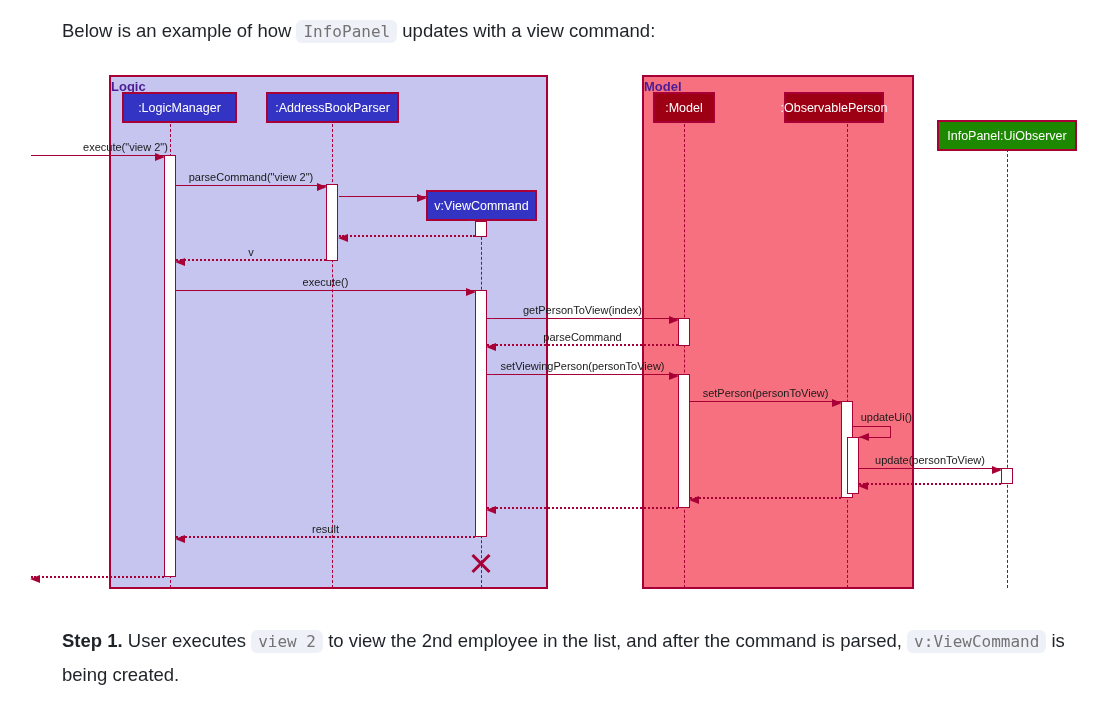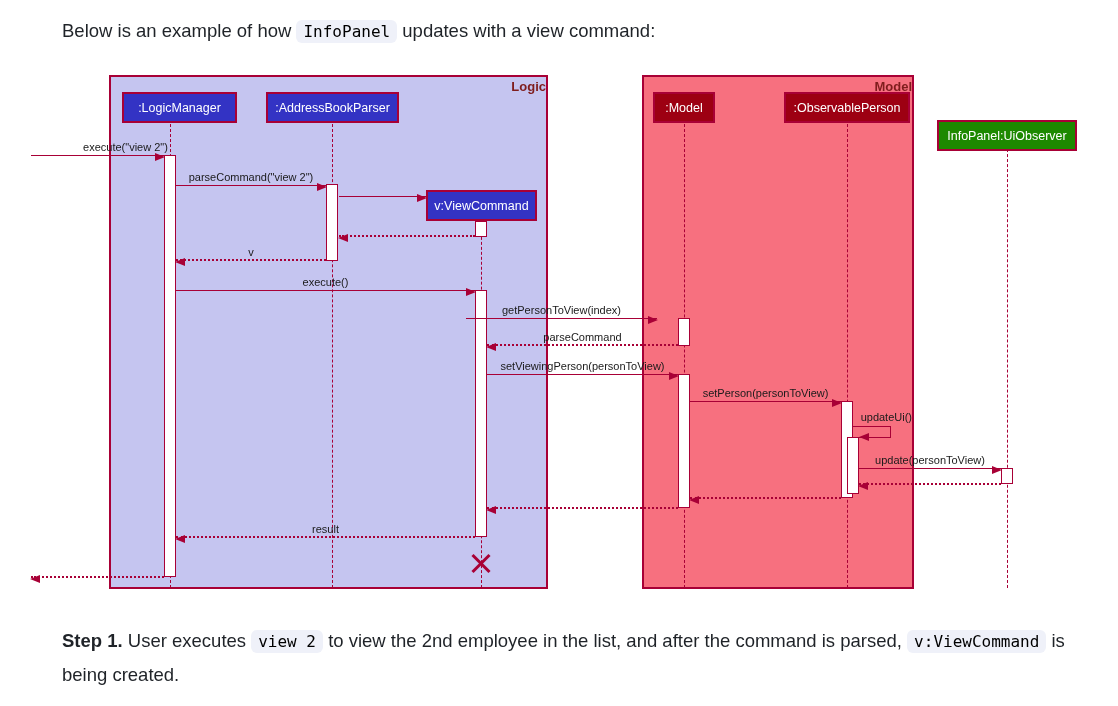--- a/index.html
+++ b/index.html
@@ -15,27 +15,27 @@
     --c-code-chip-bg:#EFF1F9;
   }
   *{box-sizing:border-box;margin:0;padding:0;}
   body{background:#ffffff;font-family:"Liberation Sans",sans-serif;color:var(--c-text);}
   .page{position:relative;width:1118px;height:706px;background:#fff;overflow:hidden;}
 
   
   .intro{position:absolute;left:62px;top:16px;font-size:18.5px;line-height:30px;white-space:nowrap;}
   .stepp{position:absolute;left:62px;top:624px;width:1014px;font-size:18.5px;line-height:33px;}
   .chip{font-family:"DejaVu Sans Mono","Liberation Mono",monospace;font-size:16px;background:var(--c-code-chip-bg);
-        border-radius:6px;padding:2px 7px;color:#000000;}
+        border-radius:6px;padding:2px 7px;color:#737373;}
   .bold{font-weight:bold;}
 
   
   .diagram{position:absolute;left:0;top:0;width:1118px;height:620px;}
   .frame{position:absolute;top:75px;height:514px;border:2px solid var(--c-arrow);}
-  .frame-title{position:absolute;top:2px;left:0;width:100%;text-align:right;color:#7f1d1d;
+  .frame-title{position:absolute;top:2px;left:0;width:100%;text-align:left;color:#4c1d95;
                font-weight:bold;font-size:13px;}
   .pbox{position:absolute;height:31px;border:2px solid var(--c-arrow);color:#fff;font-size:12.5px;
         display:flex;align-items:center;justify-content:center;white-space:nowrap;z-index:2;}
   .lifeline{position:absolute;width:0;border-left:1.6px dashed var(--c-arrow);z-index:1;}
   .act{position:absolute;width:12px;background:var(--c-activation-fill);border:1.6px solid var(--c-arrow);z-index:2;}
 
   .msg{position:absolute;height:13px;z-index:3;}
   .msg .line{position:absolute;left:0;right:0;bottom:0;border-top:1.6px solid var(--c-arrow);}
   .msg .line.dotted{border-top-style:dotted;border-top-width:2px;}
   .msg .lbl{position:absolute;left:0;right:0;bottom:3px;text-align:center;font-size:11px;line-height:11px;
@@ -90,21 +90,21 @@
     </div>
     <div class="pbox" style="left:266px;top:92px;width:133px;background:var(--c-logic-participant);">
       <span>:AddressBookParser</span>
     </div>
     <div class="pbox" style="left:426px;top:190px;width:111px;background:var(--c-logic-participant);">
       <span>v:ViewCommand</span>
     </div>
     <div class="pbox" style="left:653px;top:92px;width:62px;background:var(--c-model-participant);">
       <span>:Model</span>
     </div>
-    <div class="pbox" style="left:784px;top:92px;width:126px;background:var(--c-model-participant);">
+    <div class="pbox" style="left:784px;top:92px;width:100px;background:var(--c-model-participant);">
       <span>:ObservablePerson</span>
     </div>
     <div class="pbox" style="left:937px;top:92px;width:140px;background:var(--c-ui-participant);margin-top:28px;">
       <span>InfoPanel:UiObserver</span>
     </div>
 
     <div class="act" style="left:164px;top:155px;height:422px;"></div>
     <div class="act" style="left:326px;top:184px;height:77px;"></div>
     <div class="act" style="left:475px;top:221px;height:16px;"></div>
     <div class="act" style="left:475px;top:290px;height:247px;"></div>
@@ -141,21 +141,21 @@
       <div class="line dotted"></div>
       <div class="arr-l"></div>
     </div>
 
     <div class="msg" style="left:176px;top:278px;width:299px;">
       <span class="lbl">execute()</span>
       <div class="line"></div>
       <div class="arr-r"></div>
     </div>
 
-    <div class="msg" style="left:466px;top:306px;width:191px;padding-left:30px;">
+    <div class="msg" style="left:487px;top:306px;width:191px;padding-left:30px;">
       <span class="lbl">getPersonToView(index)</span>
       <div class="line"></div>
       <div class="arr-r"></div>
     </div>
 
     <div class="msg" style="left:487px;top:333px;width:191px;">
       <span class="lbl">parseCommand</span>
       <div class="line dotted"></div>
       <div class="arr-l"></div>
     </div>

